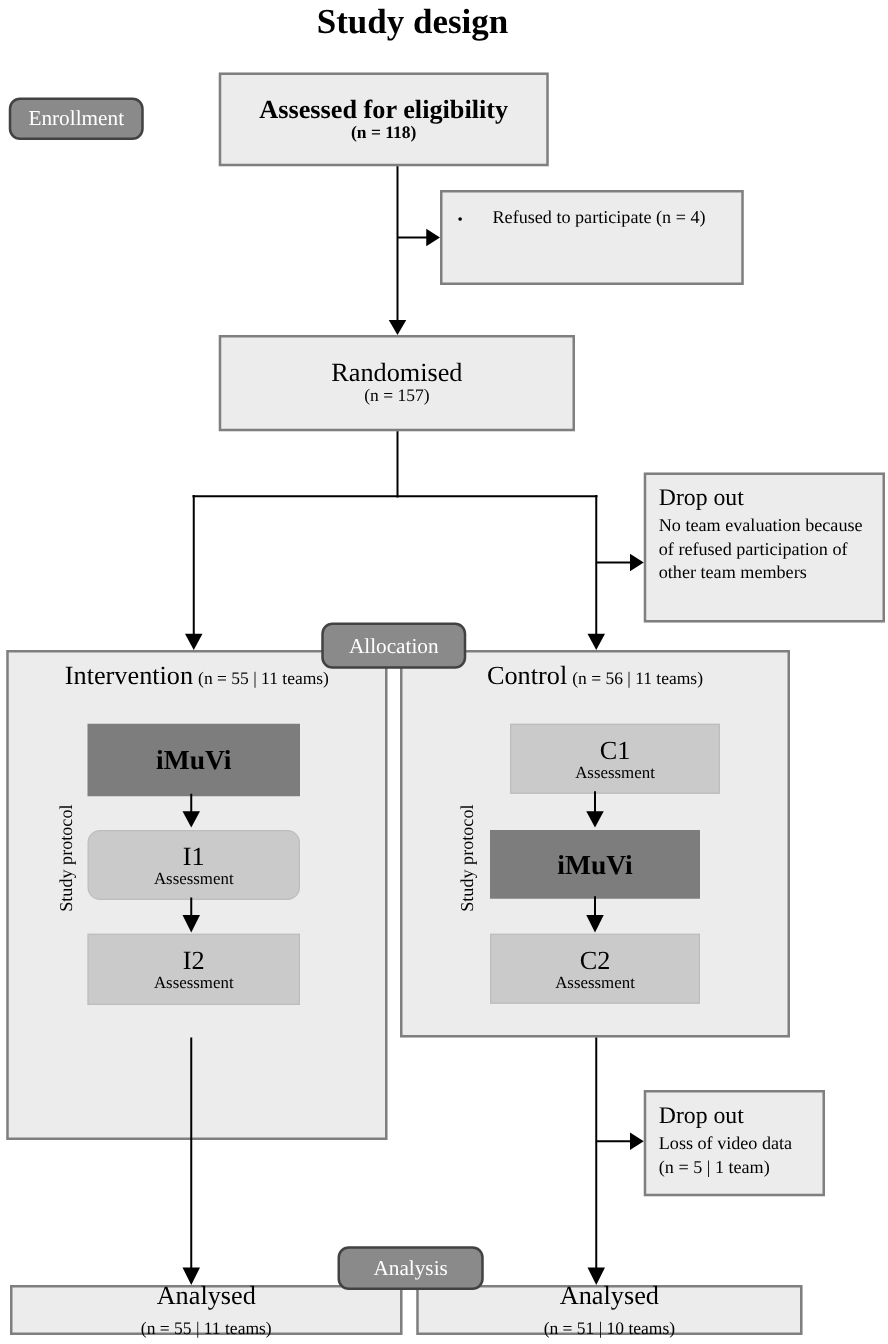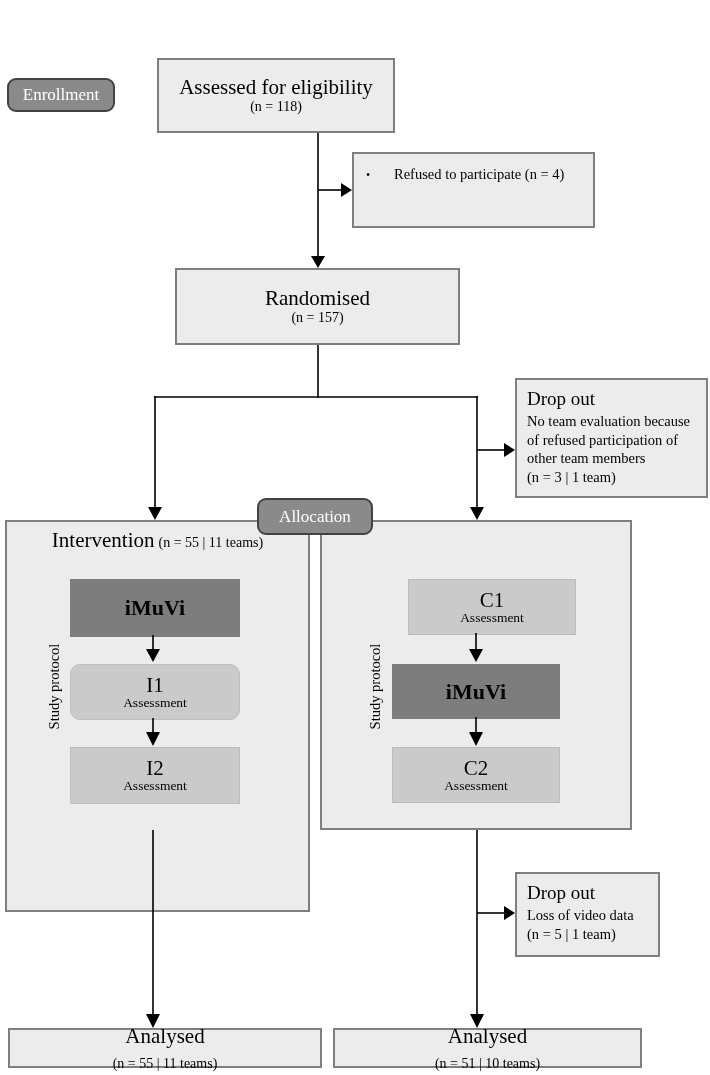--- a/index.html
+++ b/index.html
@@ -71,25 +71,27 @@
     <line x1="476" y1="717" x2="476" y2="734"></line>
     <polygon points="469,732 483,732 476,746"></polygon>
     <line x1="153" y1="830" x2="153" y2="1016"></line>
     <polygon points="146,1014 160,1014 153,1028"></polygon>
     <line x1="477" y1="830" x2="477" y2="1016"></line>
     <polygon points="470,1014 484,1014 477,1028"></polygon>
     <line x1="477" y1="913" x2="505" y2="913"></line>
     <polygon points="504,906 504,920 515,913"></polygon>
   </svg>
 
+  <div class="title">Study design</div>
 
   <div class="pill" style="left:257px;top:498px;width:116px;height:37px;">Allocation</div>
   <div class="pill" style="left:7px;top:78px;width:108px;height:34px;">Enrollment</div>
+  <div class="pill" style="left:270px;top:997px;width:117px;height:35px;">Analysis</div>
 
-  <div class="node center" style="left:157px;top:58px;width:238px;height:75px;">
+  <div class="node center" style="left:175px;top:58px;width:264px;height:75px;font-weight:bold;">
     <div class="node-title">Assessed for eligibility</div>
     <div class="node-sub">(n = 118)</div>
   </div>
 
   <div class="node" style="left:352px;top:152px;width:243px;height:76px;">
     <div class="excluded-body">
       <div class="bullet-row">
         <span class="bullet">•</span>
         <span class="bullet-indent"></span>
         <span>Refused to participate (n = 4)</span>
@@ -99,21 +101,20 @@
 
   <div class="node center" style="left:175px;top:268px;width:285px;height:77px;">
     <div class="node-title">Randomised</div>
     <div class="node-sub">(n = 157)</div>
   </div>
 
   <div class="node" style="left:515px;top:378px;width:193px;height:120px;">
     <div class="dropout">
       <div class="dropout-title">Drop out</div>
       <div class="dropout-body">No team evaluation because of refused participation of other team members</div>
-      <div class="dropout-n">(n = 3 | 1 team)</div>
     </div>
   </div>
 
   <div class="column" style="left:5px;top:520px;width:305px;height:392px;">
     <div class="col-header">
       <span class="big">Intervention</span>
       <span class="small">(n = 55 | 11 teams)</span>
     </div>
     <div class="side-label" style="left:-13px;top:156px;">Study protocol</div>
     <div class="step dark" style="left:63px;top:57px;width:170px;height:58px;">
@@ -123,20 +124,24 @@
       <div class="step-label">I1</div>
       <div class="step-sub">Assessment</div>
     </div>
     <div class="step light" style="left:63px;top:225px;width:170px;height:57px;">
       <div class="step-label">I2</div>
       <div class="step-sub">Assessment</div>
     </div>
   </div>
 
   <div class="column" style="left:320px;top:520px;width:312px;height:310px;">
+    <div class="col-header">
+      <span class="big">Control</span>
+      <span class="small">(n = 56 | 11 teams)</span>
+    </div>
     <div class="side-label" style="left:-7px;top:156px;">Study protocol</div>
     <div class="step light" style="left:70px;top:57px;width:168px;height:56px;margin-left:16px;">
       <div class="step-label">C1</div>
       <div class="step-sub">Assessment</div>
     </div>
     <div class="step dark" style="left:70px;top:142px;width:168px;height:55px;">
       <div class="step-label">iMuVi</div>
     </div>
     <div class="step light" style="left:70px;top:225px;width:168px;height:56px;">
       <div class="step-label">C2</div>

